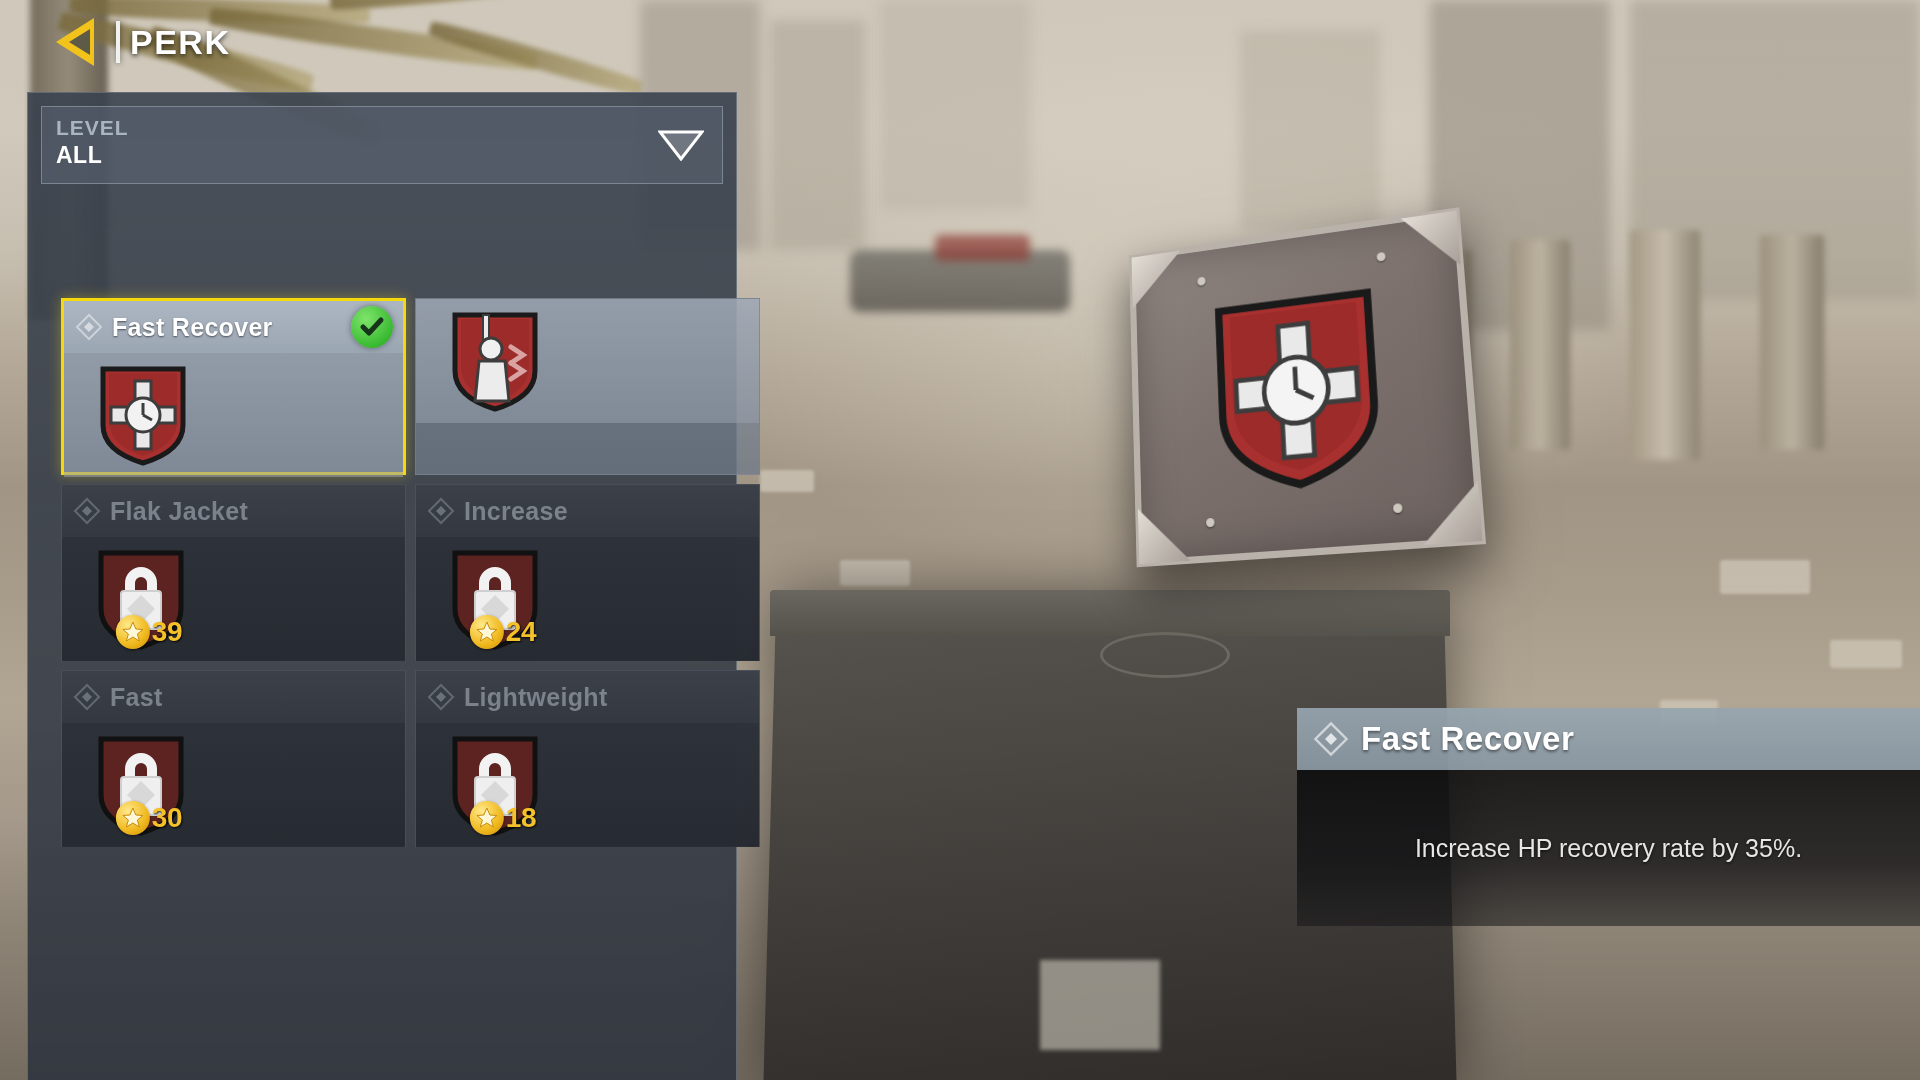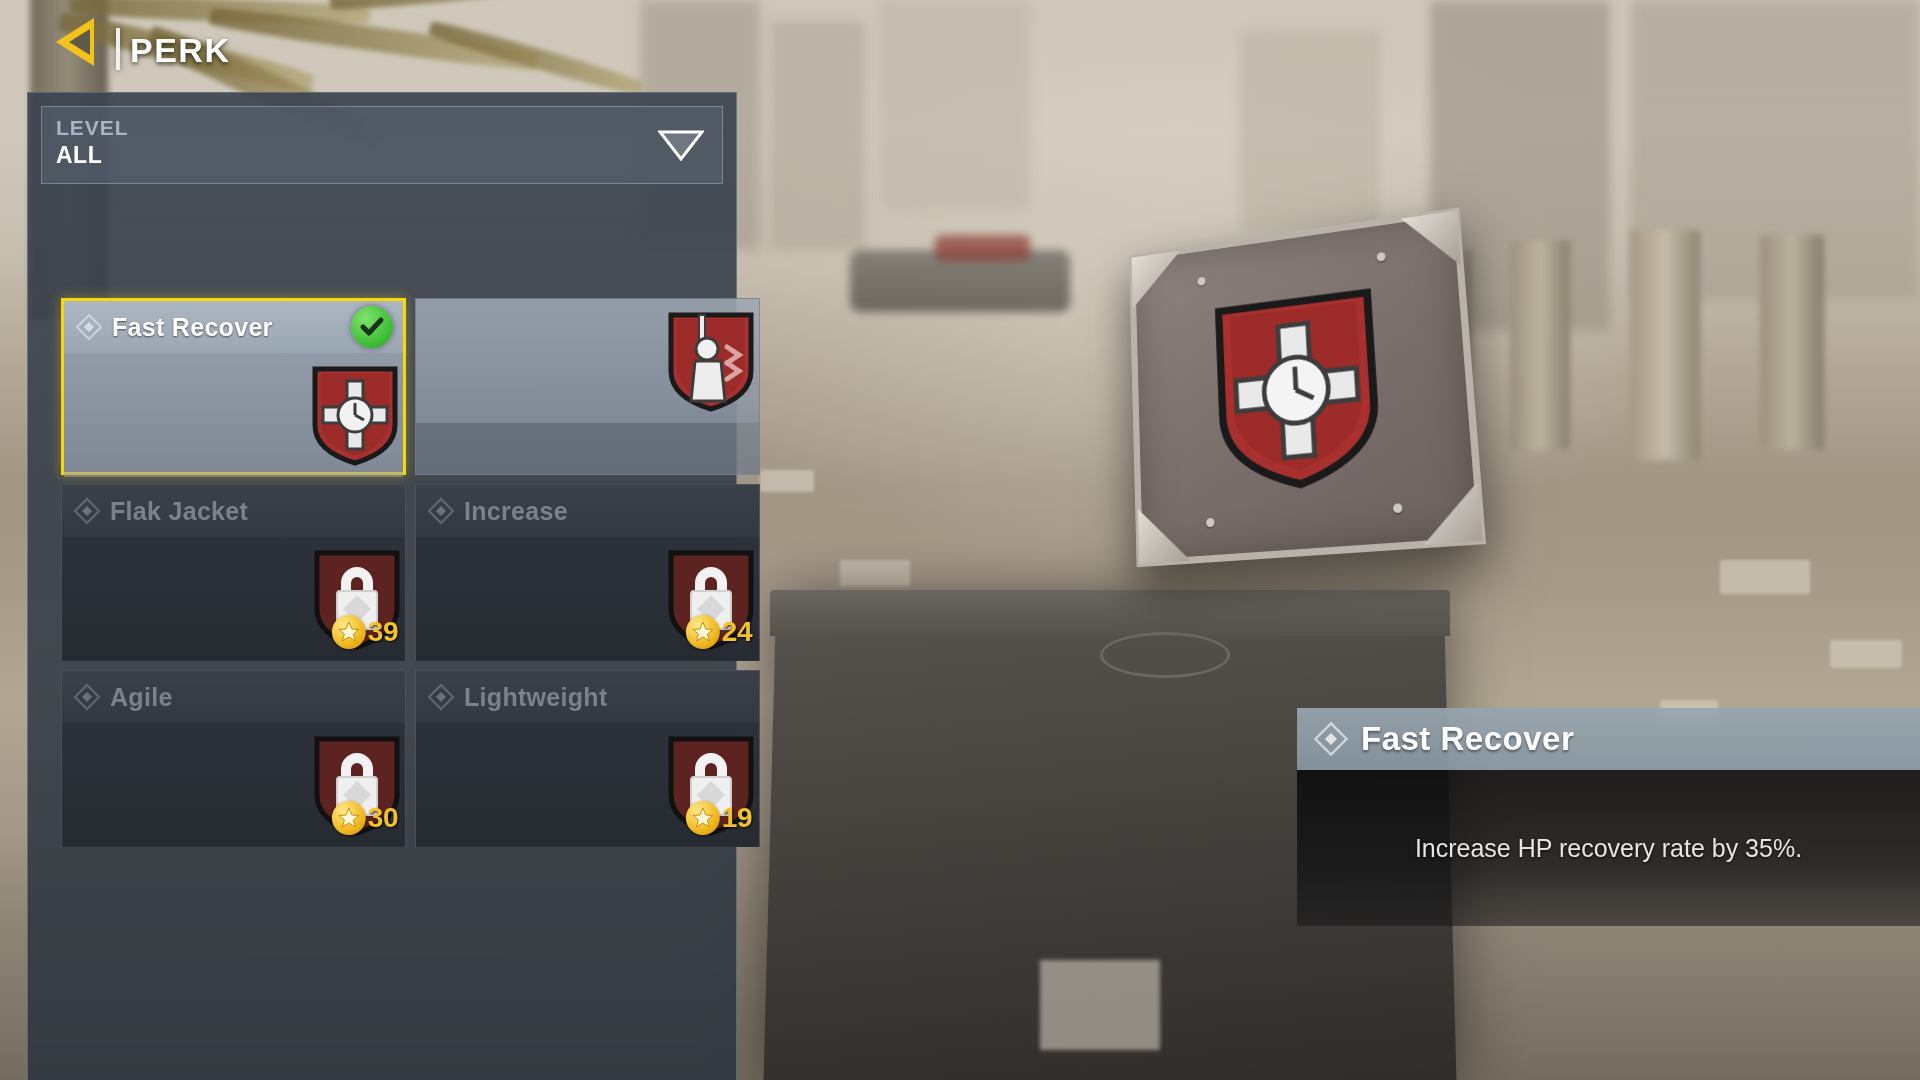--- a/index.html
+++ b/index.html
@@ -56,21 +56,21 @@
   .frond {
     position: absolute; background: linear-gradient(90deg, rgba(120,105,60,0.85), rgba(168,152,92,0.55));
     filter: blur(2.5px); border-radius: 50% / 20%; transform-origin: left center;
   }
   .trunk {
     position:absolute; left: 30px; top: -10px; width: 78px; height: 330px;
     background: linear-gradient(90deg,#6d6454,#8e8572,#5c5447); filter: blur(3px); opacity:.9;
   }
 
   
-  .header { position:absolute; left: 52px; top: 14px; display:flex; align-items:flex-end; height: 56px; z-index: 30; }
+  .header { position:absolute; left: 52px; top: 14px; display:flex; align-items:center; height: 56px; z-index: 30; }
   .back-arrow { width: 64px; height: 56px; position: relative; cursor:pointer; }
   .back-arrow svg { display:block; }
   .header-divider { width: 4px; height: 42px; background: #f1f1ef; margin: 0 10px 0 0; box-shadow: 0 0 6px rgba(0,0,0,.5); }
   .header-title {
     color: #ffffff; font-size: 34px; letter-spacing: 1.5px; font-weight: 700;
     text-shadow: 0 2px 5px rgba(0,0,0,.7);
   }
 
   
   .left-panel {
@@ -128,21 +128,21 @@
   .check-badge {
     position: absolute; right: 10px; top: 50%; transform: translateY(-50%);
     width: 42px; height: 42px; border-radius: 50%;
     background: radial-gradient(circle at 35% 30%, #7ee46b, #3aba32 70%, #2d9a28);
     display:flex; align-items:center; justify-content:center;
     box-shadow: 0 0 6px rgba(0,0,0,.4);
   }
   .perk-body {
     height: 124px; position: relative;
     background: linear-gradient(180deg, rgba(176,184,196,0.55), rgba(150,159,172,0.55));
-    display:flex; align-items:center; justify-content:flex-end;padding-left:31px;
+    display:flex; align-items:center; justify-content:flex-start;padding-left:31px;
   }
   .perk-card.locked .perk-body {
     background: linear-gradient(180deg, rgba(45,49,57,0.9), rgba(38,42,49,0.9));
   }
   .shield { position: relative; width: 96px; height: 104px; }
   .lock-level {
     position:absolute; left: 50%; bottom: 2px; transform: translateX(-38%);
     display:flex; align-items:center; gap: 2px;
   }
   .star-coin {
@@ -384,21 +384,21 @@
       </div>
 
       <div class="perk-card locked">
         <div class="perk-head">
           <span class="diamond-icon">
             <svg width="30" height="30" viewBox="0 0 30 30">
               <polygon points="15,3 27,15 15,27 3,15" fill="none" stroke="rgba(140,148,160,.5)" stroke-width="2"></polygon>
               <polygon points="15,10 20,15 15,20 10,15" fill="rgba(140,148,160,.6)"></polygon>
             </svg>
           </span>
-          <span class="perk-name">Agile</span>
+          <span class="perk-name">Fast</span>
         </div>
         <div class="perk-body">
           <span class="shield">
             <svg width="96" height="104" viewBox="0 0 96 104">
               <path d="M8 6 H88 V62 Q88 88 48 100 Q8 88 8 62 Z" fill="#5c2320" stroke="#111" stroke-width="5"></path>
               <path d="M32 36 a16 16 0 0 1 32 0 v10 h-10 v-10 a6 6 0 0 0 -12 0 v10 h-10 z" fill="#f2f2f2"></path>
               <rect x="28" y="44" width="40" height="38" rx="3" fill="#efefef" stroke="#cfcfcf" stroke-width="2"></rect>
               <path d="M48 48 L34 62 L48 76 L62 62 Z" fill="#d8d8d8"></path>
             </svg>
             <span class="lock-level">
@@ -430,21 +430,21 @@
               <path d="M32 36 a16 16 0 0 1 32 0 v10 h-10 v-10 a6 6 0 0 0 -12 0 v10 h-10 z" fill="#f2f2f2"></path>
               <rect x="28" y="44" width="40" height="38" rx="3" fill="#efefef" stroke="#cfcfcf" stroke-width="2"></rect>
               <path d="M48 48 L34 62 L48 76 L62 62 Z" fill="#d8d8d8"></path>
             </svg>
             <span class="lock-level">
               <span class="star-coin">
                 <svg width="24" height="24" viewBox="0 0 24 24">
                   <polygon points="12,2 15,9 22,9.5 16.5,14 18.5,21 12,17 5.5,21 7.5,14 2,9.5 9,9" fill="#fff8d8" stroke="#c98c08" stroke-width="1"></polygon>
                 </svg>
               </span>
-              <span class="lvl-num">19</span>
+              <span class="lvl-num">18</span>
             </span>
           </span>
         </div>
       </div>
 
     </div>
   </div>
 
   <div class="perk3d-wrap">
     <div class="perk3d">

